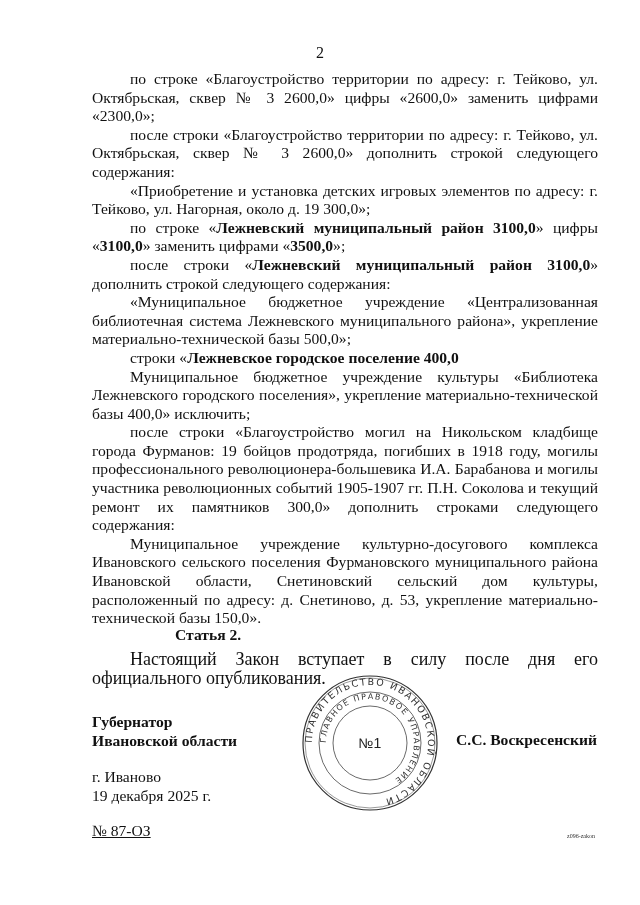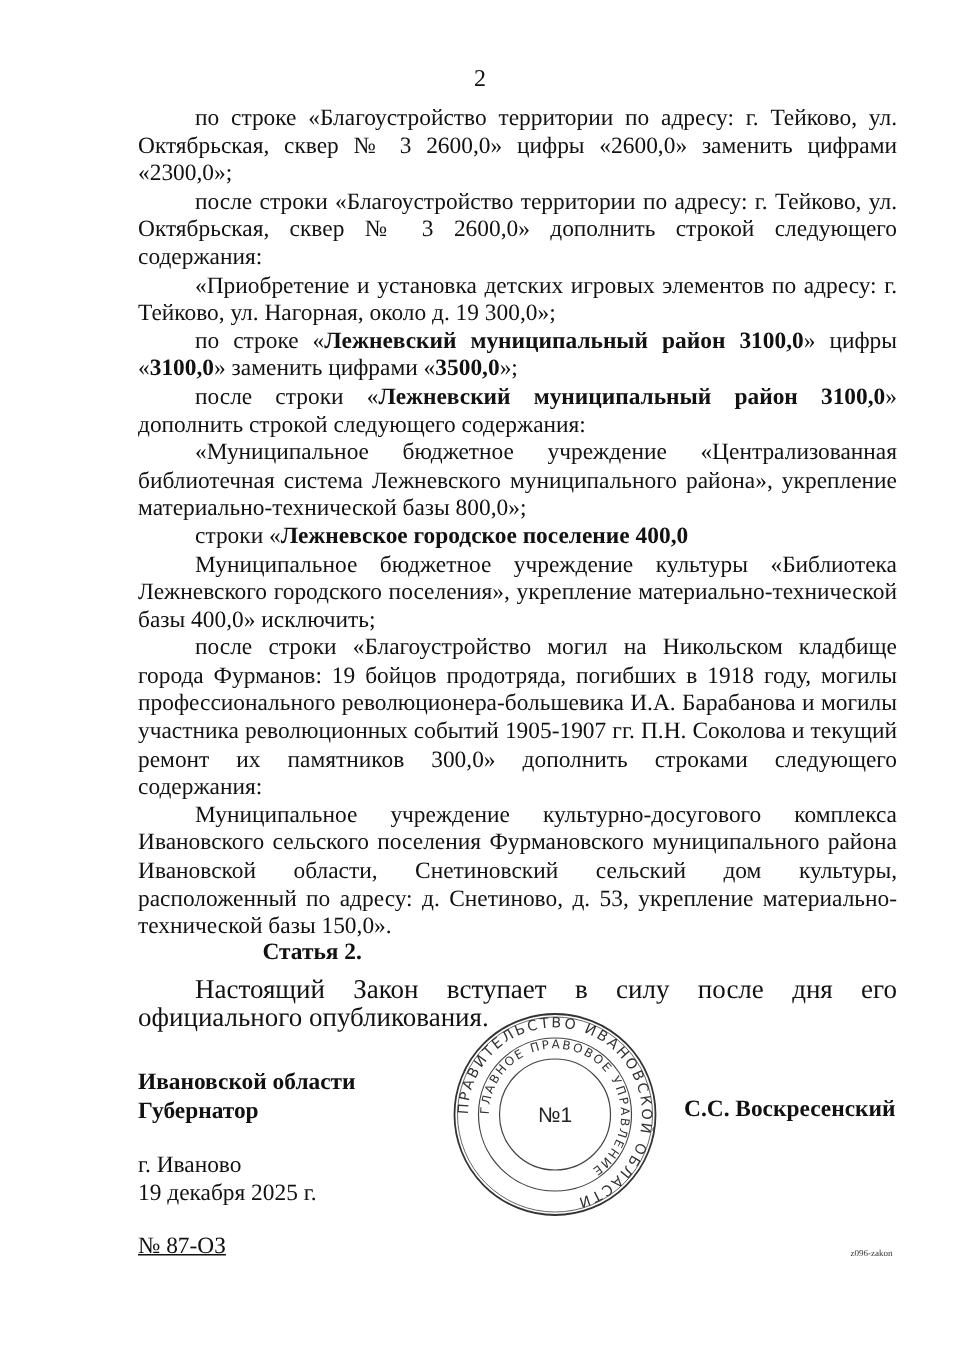--- a/index.html
+++ b/index.html
@@ -22,33 +22,33 @@
 <body>
 
 <div class="page-num">2</div>
 
 <div class="body-text" id="body-text">
     <p class="p"><span>по строке «Благоустройство территории по адресу: г. Тейково, ул. Октябрьская, сквер № 3 2600,0» цифры «2600,0» заменить цифрами «2300,0»;</span></p>
     <p class="p"><span>после строки «Благоустройство территории по адресу: г. Тейково, ул. Октябрьская, сквер № 3 2600,0» дополнить строкой следующего содержания:</span></p>
     <p class="p"><span>«Приобретение и установка детских игровых элементов по адресу: г. Тейково, ул. Нагорная, около д. 19 300,0»;</span></p>
     <p class="p"><span>по строке «</span><b>Лежневский муниципальный район 3100,0</b><span>» цифры «</span><b>3100,0</b><span>» заменить цифрами «</span><b>3500,0</b><span>»;</span></p>
     <p class="p"><span>после строки «</span><b>Лежневский муниципальный район 3100,0</b><span>» дополнить строкой следующего содержания:</span></p>
-    <p class="p"><span>«Муниципальное бюджетное учреждение «Централизованная библиотечная система Лежневского муниципального района», укрепление материально-технической базы 800,0»;</span></p>
+    <p class="p"><span>«Муниципальное бюджетное учреждение «Централизованная библиотечная система Лежневского муниципального района», укрепление материально-технической базы 500,0»;</span></p>
     <p class="p"><span>строки «</span><b>Лежневское городское поселение 400,0</b></p>
     <p class="p"><span>Муниципальное бюджетное учреждение культуры «Библиотека Лежневского городского поселения», укрепление материально-технической базы 400,0» исключить;</span></p>
     <p class="p"><span>после строки «Благоустройство могил на Никольском кладбище города Фурманов: 19 бойцов продотряда, погибших в 1918 году, могилы профессионального революционера-большевика И.А. Барабанова и могилы участника революционных событий 1905-1907 гг. П.Н. Соколова и текущий ремонт их памятников 300,0» дополнить строками следующего содержания:</span></p>
     <p class="p"><span>Муниципальное учреждение культурно-досугового комплекса Ивановского сельского поселения Фурмановского муниципального района Ивановской области, Снетиновский сельский дом культуры, расположенный по адресу: д. Снетиново, д. 53, укрепление материально-технической базы 150,0».</span></p>
   </div>
 
 <div class="article">Статья 2.</div>
 <div class="article-text">Настоящий Закон вступает в силу после дня его официального опубликования.</div>
 
 <div class="signer-title">
+  <div>Губернатор</div>
   <div>Ивановской области</div>
-  <div>Губернатор</div>
 </div>
 
 <svg class="stamp" viewBox="0 0 140 140">
   <defs>
     <path id="outerArc" d="M70,70 m-58,0 a58,58 0 1,1 116,0 a58,58 0 1,1 -116,0"></path>
     <path id="innerArc" d="M70,70 m-44,0 a44,44 0 1,1 88,0 a44,44 0 1,1 -88,0"></path>
   </defs>
   <circle cx="70" cy="70" r="67" fill="none" stroke="#333" stroke-width="1.2"></circle>
   <circle cx="70" cy="70" r="65" fill="none" stroke="#555" stroke-width="0.6"></circle>
   <circle cx="70" cy="70" r="51" fill="none" stroke="#444" stroke-width="0.8"></circle>

